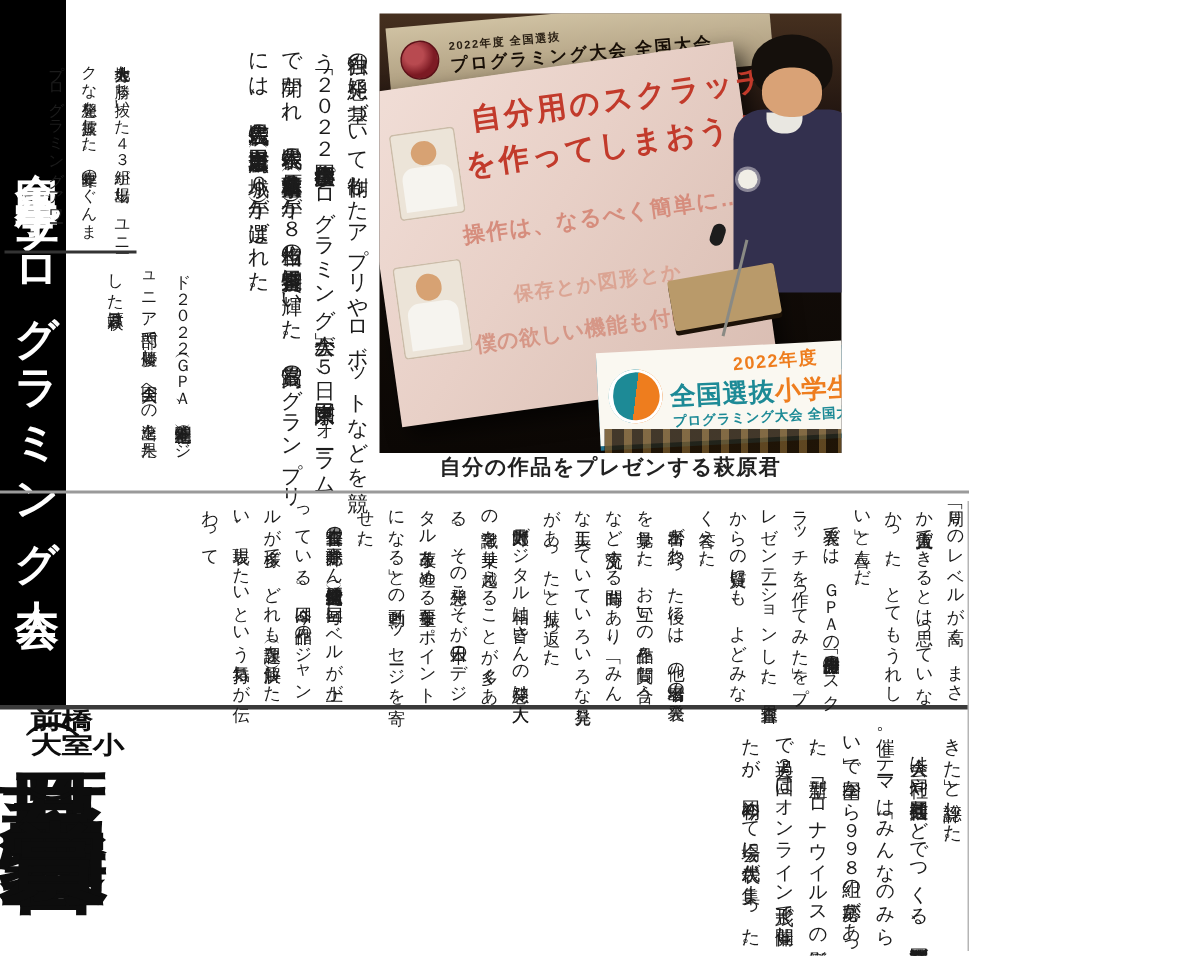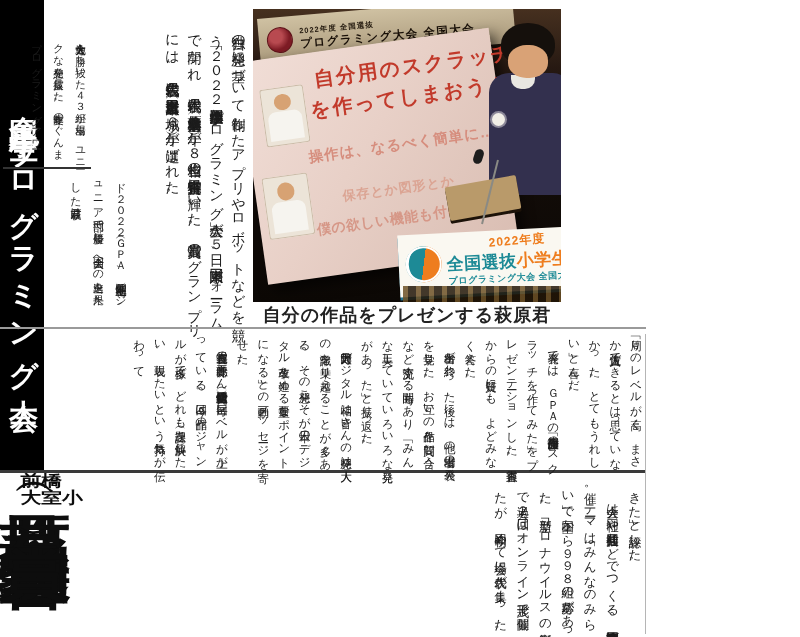--- a/index.html
+++ b/index.html
@@ -99,21 +99,21 @@
   .sign-year{right:16px;top:3px;color:#ee7d1e;font-size:12px;font-weight:800;transform:rotate(-2deg);letter-spacing:1px;}
   .sign-main{left:48px;top:20px;font-size:17px;font-weight:800;letter-spacing:.5px;white-space:nowrap;}
   .sign-main .teal{color:#1d8a96;}
   .sign-main .orange{color:#ee7d1e;}
   .sign-sub{left:49px;top:42px;font-size:9px;font-weight:700;color:#1d8a96;letter-spacing:.5px;white-space:nowrap;}
   .stage-stripes{left:150px;bottom:0;width:158px;height:16px;
     background:repeating-linear-gradient(90deg,#6d5126 0 5px,#221607 5px 13px);opacity:.85;}
   
   .caption{
     left:253px;top:303px;width:308px;text-align:center;
-    font-size:18px;font-weight:600;color:#222;letter-spacing:1px;
+    font-size:14px;font-weight:600;color:#222;letter-spacing:1px;
   }
 </style>
 </head>
 <body>
 
 <div class="kicker">
   <span>全国小学生プログラミング大会</span>
 </div>
 
 <div class="headline">

